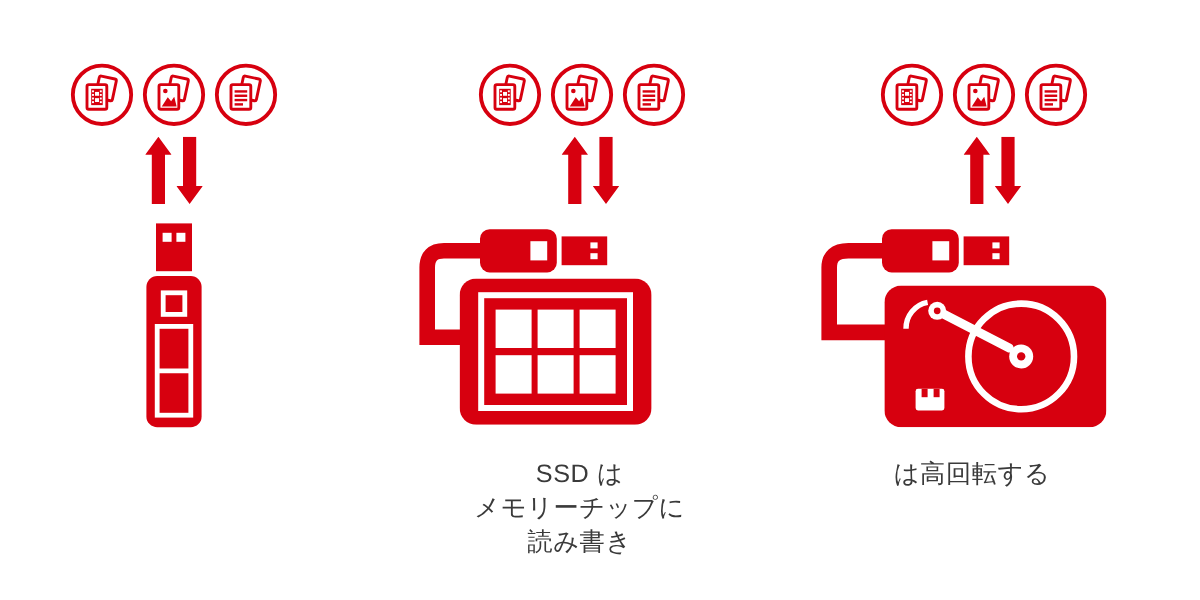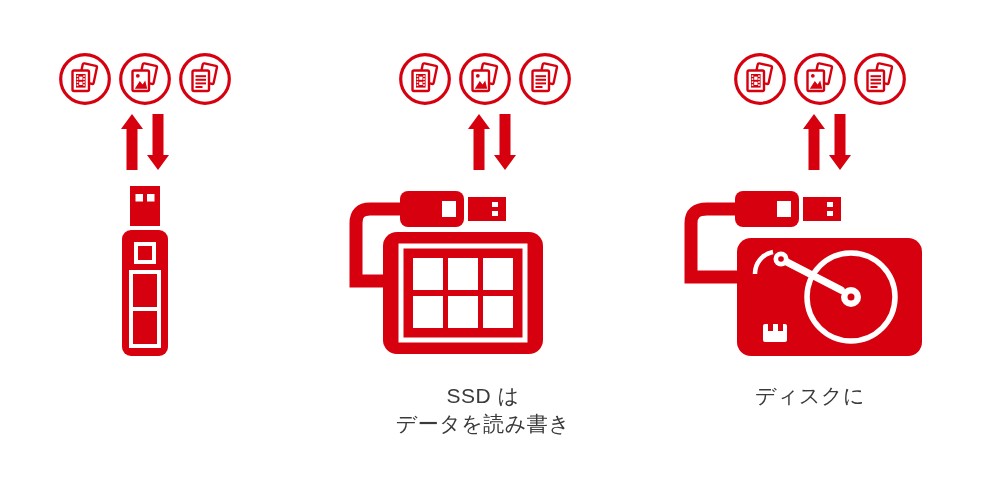--- a/index.html
+++ b/index.html
@@ -149,21 +149,22 @@
     <rect x="30" y="26" width="30" height="32" fill="#fff"></rect>
     <rect x="65" y="26" width="30" height="32" fill="#fff"></rect>
     <rect x="100" y="26" width="30" height="32" fill="#fff"></rect>
     <rect x="30" y="64" width="30" height="32" fill="#fff"></rect>
     <rect x="65" y="64" width="30" height="32" fill="#fff"></rect>
     <rect x="100" y="64" width="30" height="32" fill="#fff"></rect>
   </svg>
 
   <div class="caption" style="left:373px; top:382px; width:220px">
     <div>SSD は</div>
-    <div>データを読み書き</div>
+    <div>メモリーチップに</div>
+    <div>読み書き</div>
   </div>
 
   <div class="abs icon-row" style="left:733px; top:52px">
     <svg class="micon">
         <use href="#sym-video"></use>
       </svg>
     <svg class="micon">
         <use href="#sym-image"></use>
       </svg>
     <svg class="micon">
@@ -197,16 +198,16 @@
     <path d="M 18 36 A 22 22 0 0 1 36 14" fill="none" stroke="#fff" stroke-width="4.5"></path>
     <line x1="44" y1="21" x2="104" y2="52" stroke="#fff" stroke-width="7.5" stroke-linecap="round"></line>
     <circle cx="44" cy="21" r="7.5" fill="#fff"></circle>
     <circle cx="44" cy="21" r="2.8" fill="currentColor"></circle>
     <rect x="26" y="86" width="24" height="18" rx="2" fill="#fff"></rect>
     <rect x="31" y="86" width="5" height="7" fill="currentColor"></rect>
     <rect x="41" y="86" width="5" height="7" fill="currentColor"></rect>
   </svg>
 
   <div class="caption" style="left:695px; top:382px; width:230px">
-    <div>ディスクに</div>
+    <div>は高回転する</div>
   </div>
 
 </div>
 
 </body></html>

